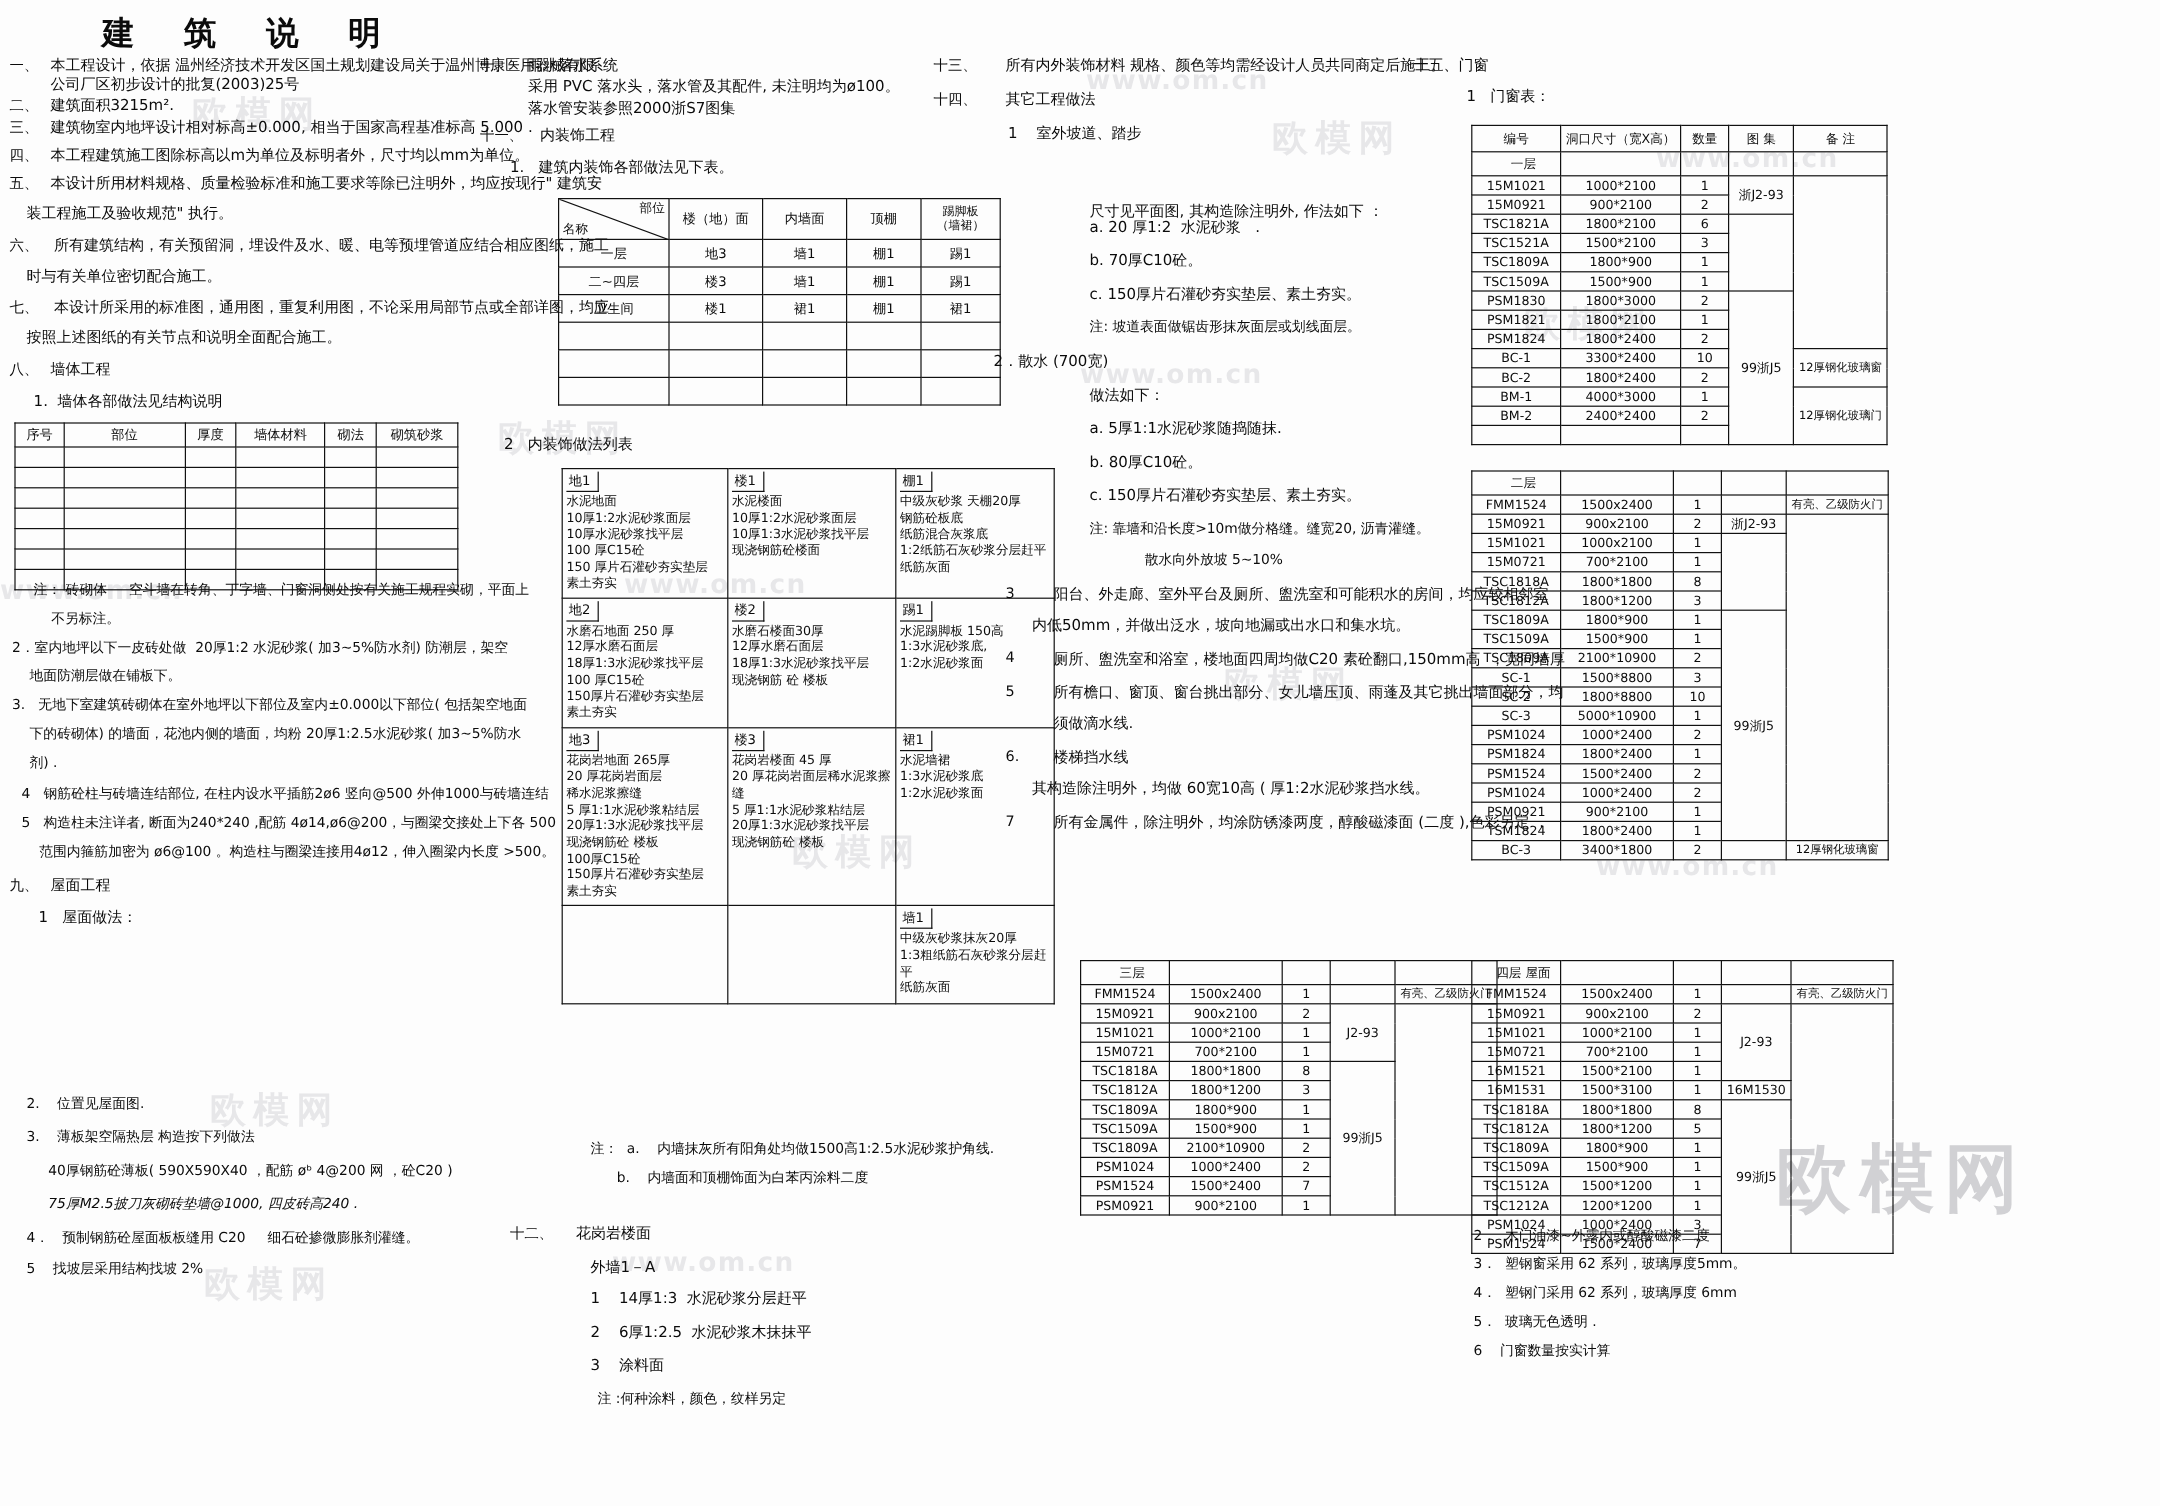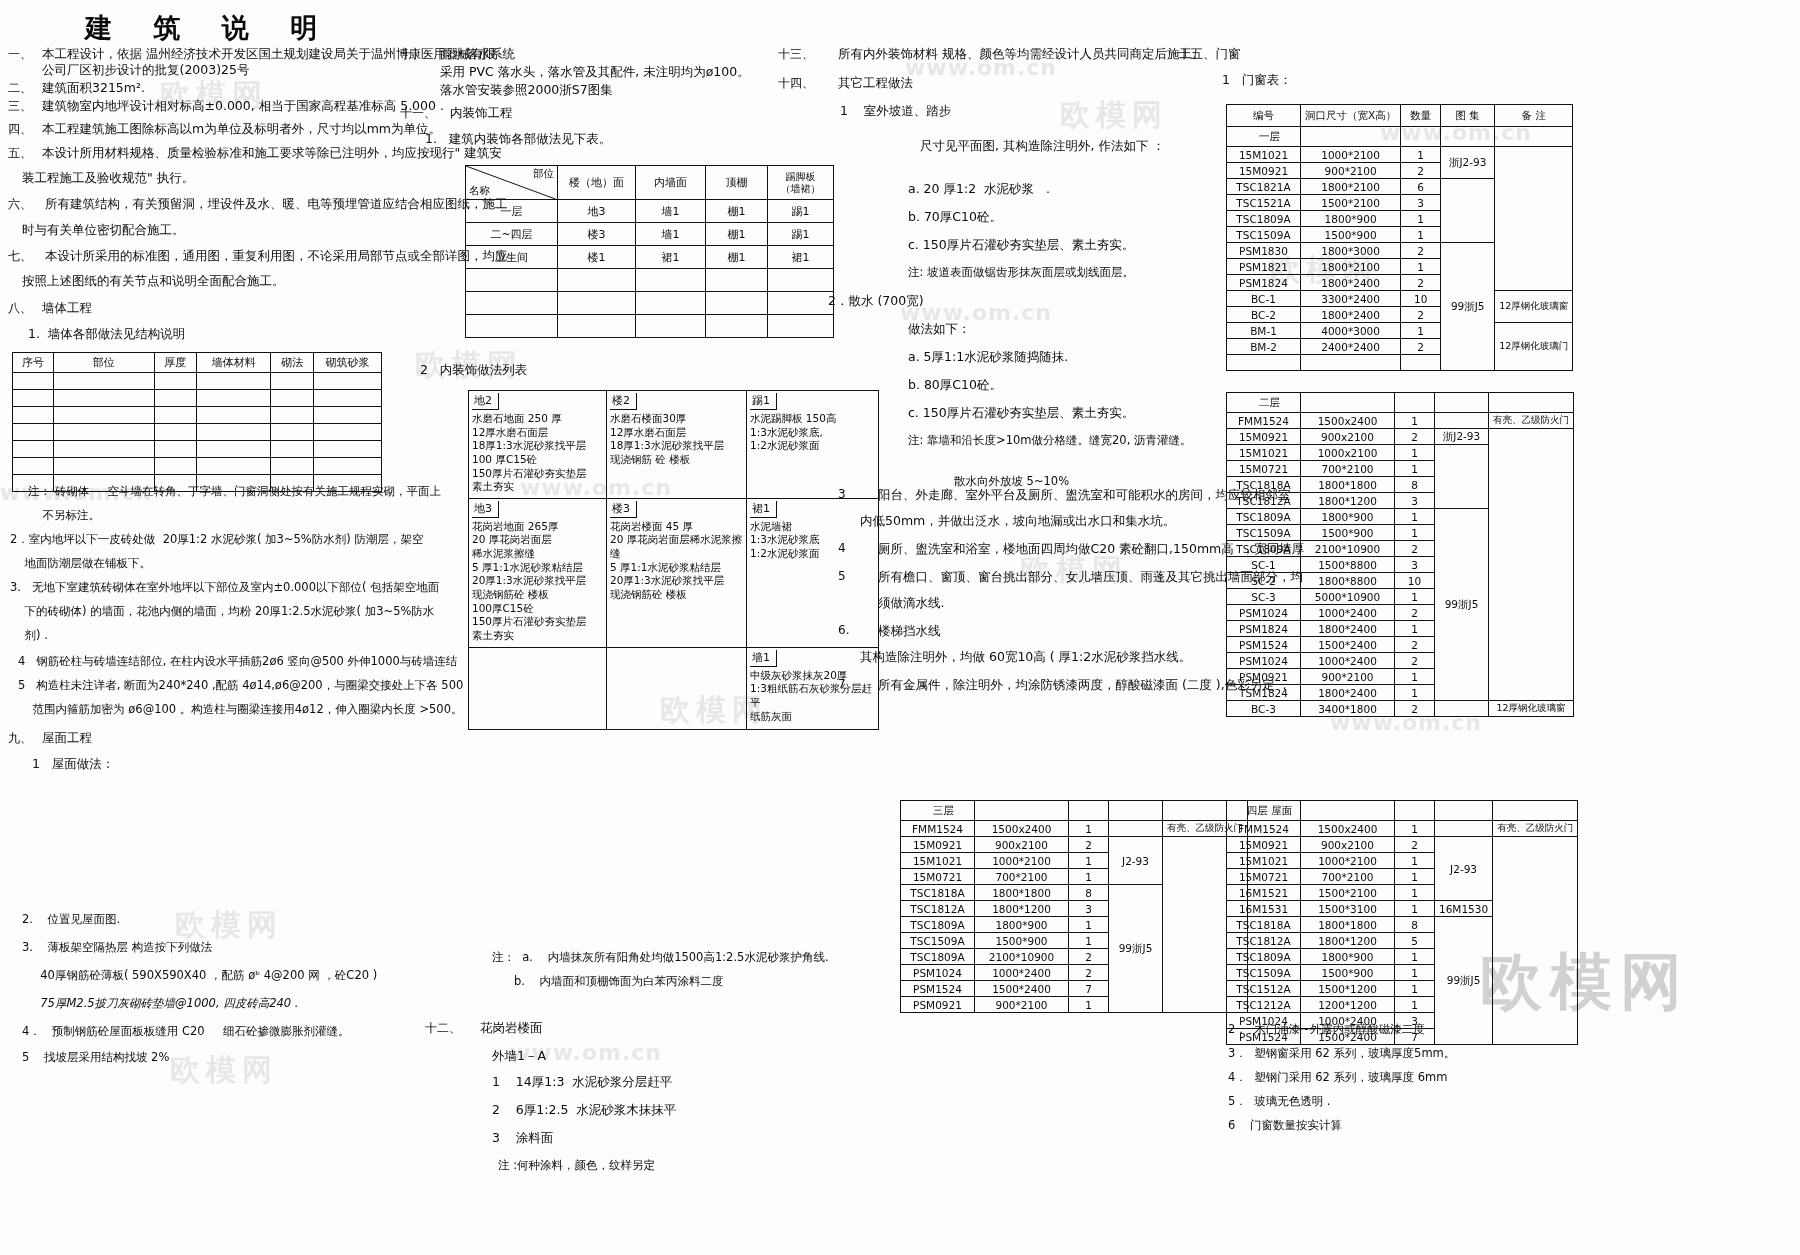--- a/index.html
+++ b/index.html
@@ -323,20 +323,37 @@
           <td>&nbsp;</td>
         </tr>
       </tbody>
   </table>
 
   <div class="t f12" style="left:420px;top:362px;">2   内装饰做法列表</div>
 
   <table class="deco" id="deco-table" style="left:468px;top:390px;">
     <tbody id="deco-table-body">
         <tr>
+          <td style="width: 138px; height: 96px;"><span class="deco-tag">地1</span><div style="white-space: pre-line; line-height: 1.3;">水泥地面
+10厚1:2水泥砂浆面层
+10厚水泥砂浆找平层
+100 厚C15砼
+150 厚片石灌砂夯实垫层
+素土夯实</div></td>
+          <td style="width: 140px; height: 96px;"><span class="deco-tag">楼1</span><div style="white-space: pre-line; line-height: 1.3;">水泥楼面
+10厚1:2水泥砂浆面层
+10厚1:3水泥砂浆找平层
+现浇钢筋砼楼面</div></td>
+          <td style="width: 132px; height: 96px;"><span class="deco-tag">棚1</span><div style="white-space: pre-line; line-height: 1.3;">中级灰砂浆  天棚20厚
+ 钢筋砼板底
+ 纸筋混合灰浆底
+1:2纸筋石灰砂浆分层赶平
+纸筋灰面</div></td>
+        </tr>
+        <tr>
           <td style="width: 138px; height: 96px;"><span class="deco-tag">地2</span><div style="white-space: pre-line; line-height: 1.3;">水磨石地面        250 厚
 12厚水磨石面层
 18厚1:3水泥砂浆找平层
 100 厚C15砼
 150厚片石灌砂夯实垫层
 素土夯实</div></td>
           <td style="width: 140px; height: 96px;"><span class="deco-tag">楼2</span><div style="white-space: pre-line; line-height: 1.3;">水磨石楼面30厚
 12厚水磨石面层
 18厚1:3水泥砂浆找平层
 现浇钢筋 砼 楼板</div></td>
@@ -389,33 +406,33 @@
   <div class="t f11" style="left:498px;top:1158px;">注 :何种涂料，颜色，纹样另定</div>
 
   <div class="num" style="left:778px;top:46px;">十三、</div>
   <div class="t f12" style="left:838px;top:46px;">所有内外装饰材料 规格、颜色等均需经设计人员共同商定后施工。</div>
 
   <div class="num" style="left:778px;top:75px;">十四、</div>
   <div class="t f12" style="left:838px;top:75px;">其它工程做法</div>
 
   <div class="t f12" style="left:840px;top:103px;">1    室外坡道、踏步</div>
 
-  <div class="t f12" style="left:908px;top:138px;margin-left:12px;">尺寸见平面图, 其构造除注明外, 作法如下 ：</div>
+  <div class="t f12" style="left:908px;top:168px;">尺寸见平面图, 其构造除注明外, 作法如下 ：</div>
   <div class="t f12" style="left:908px;top:181px;">a. 20 厚1:2  水泥砂浆   .</div>
   <div class="t f12" style="left:908px;top:209px;">b. 70厚C10砼。</div>
   <div class="t f12" style="left:908px;top:237px;">c. 150厚片石灌砂夯实垫层、素土夯实。</div>
   <div class="t f11" style="left:908px;top:265px;">注: 坡道表面做锯齿形抹灰面层或划线面层。</div>
 
   <div class="t f12" style="left:828px;top:293px;">2．散水 (700宽)</div>
   <div class="t f12" style="left:908px;top:321px;">做法如下：</div>
   <div class="t f12" style="left:908px;top:349px;">a. 5厚1:1水泥砂浆随捣随抹.</div>
   <div class="t f12" style="left:908px;top:377px;">b. 80厚C10砼。</div>
   <div class="t f12" style="left:908px;top:405px;">c. 150厚片石灌砂夯实垫层、素土夯实。</div>
   <div class="t f11" style="left:908px;top:433px;">注: 靠墙和沿长度&gt;10m做分格缝。缝宽20, 沥青灌缝。</div>
-  <div class="t f11" style="left:932px;top:474px;">      散水向外放坡 5~10%</div>
+  <div class="t f11" style="left:932px;top:459px;">      散水向外放坡 5~10%</div>
 
   <div class="num" style="left:838px;top:487px;">3</div>
   <div class="t f12" style="left:878px;top:487px;">阳台、外走廊、室外平台及厕所、盥洗室和可能积水的房间，均应较相邻室</div>
   <div class="t f12" style="left:860px;top:513px;">内低50mm，并做出泛水，坡向地漏或出水口和集水坑。</div>
 
   <div class="num" style="left:838px;top:541px;">4</div>
   <div class="t f12" style="left:878px;top:541px;">厕所、盥洗室和浴室，楼地面四周均做C20 素砼翻口,150mm高  ，宽同墙厚</div>
 
   <div class="num" style="left:838px;top:569px;">5</div>
   <div class="t f12" style="left:878px;top:569px;">所有檐口、窗顶、窗台挑出部分、女儿墙压顶、雨蓬及其它挑出墙面部分，均</div>

